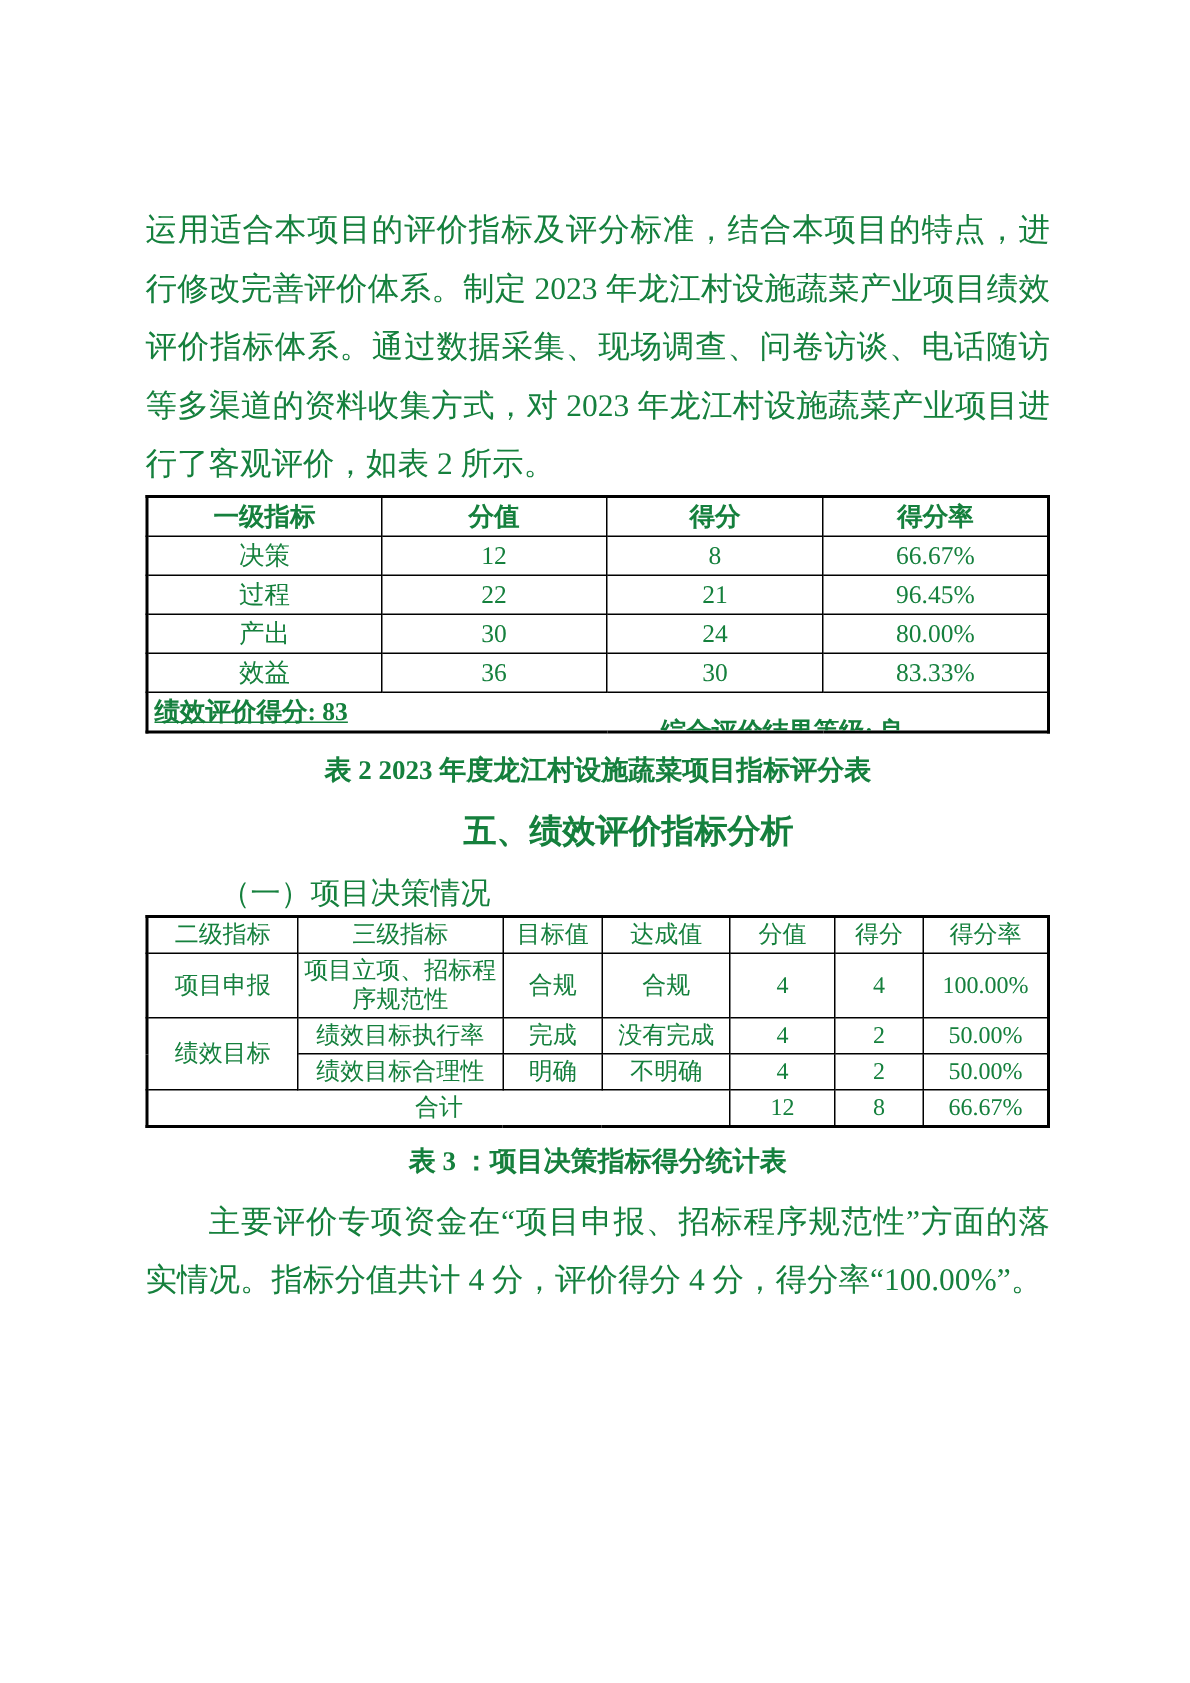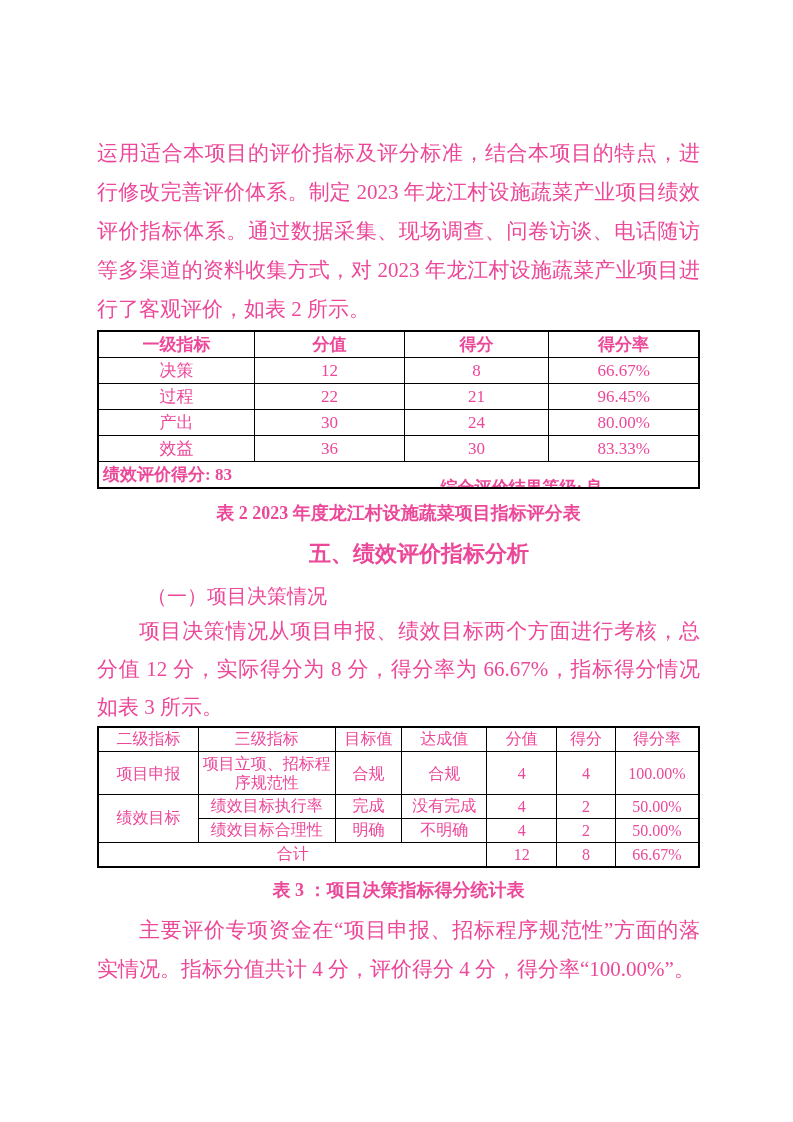--- a/index.html
+++ b/index.html
@@ -1,21 +1,21 @@
 <!DOCTYPE html>
 <html><head>
 <meta charset="utf-8">
 <style>
   html, body { margin: 0; padding: 0; background: #ffffff; }
   .page {
     position: relative;
     width: 793px;
     height: 1122px;
     background: #ffffff;
-    color: #ec4899;
+    color: #15803d;
     font-family: "Liberation Serif", "DejaVu Serif", serif;
     overflow: hidden;
   }
   .content { padding: 134px 93px 0 97px; }
 
   
   .para {
     margin: 0;
     font-size: 21px;
     line-height: 39px;
@@ -40,20 +40,21 @@
   }
   .t2 { margin-top: 1px; font-size: 17px; }
   .t2 th { font-weight: bold; height: 21px; }
   .t2 td { height: 21px; font-weight: normal; }
   .t2 .t2-footer-cell {
     text-align: left;
     font-weight: bold;
     position: relative;
     padding-left: 4px;
     height: 22px;
+    text-decoration: underline;
   }
   .t2 .t2-footer-right { position: absolute; left: 57%; top: 14px; white-space: nowrap; }
 
   .t3 { margin-top: 0; font-size: 16px; }
   .t3 th { font-weight: normal; height: 21px; margin-left: 36px; }
   .t3 td { height: 21px; }
   .t3 .tall { height: 40px; line-height: 19px; }
 
   
   .caption {
@@ -152,21 +153,20 @@
           </td>
         </tr>
       </tbody>
     </table>
 
     <div class="caption">表 2  2023 年度龙江村设施蔬菜项目指标评分表</div>
 
     <div class="h1">五、绩效评价指标分析</div>
     <div class="h2">（一）项目决策情况</div>
 
-    <p class="para indent p2">项目决策情况从项目申报、绩效目标两个方面进行考核，总分值 12 分，实际得分为 8 分，得分率为 66.67%，指标得分情况如表 3 所示。</p>
 
     <table class="t3">
       <colgroup>
         <col style="width:16.7%">
           <col style="width:22.8%">
           <col style="width:11%">
           <col style="width:14.2%">
           <col style="width:11.6%">
           <col style="width:9.8%">
           <col style="width:13.9%">

